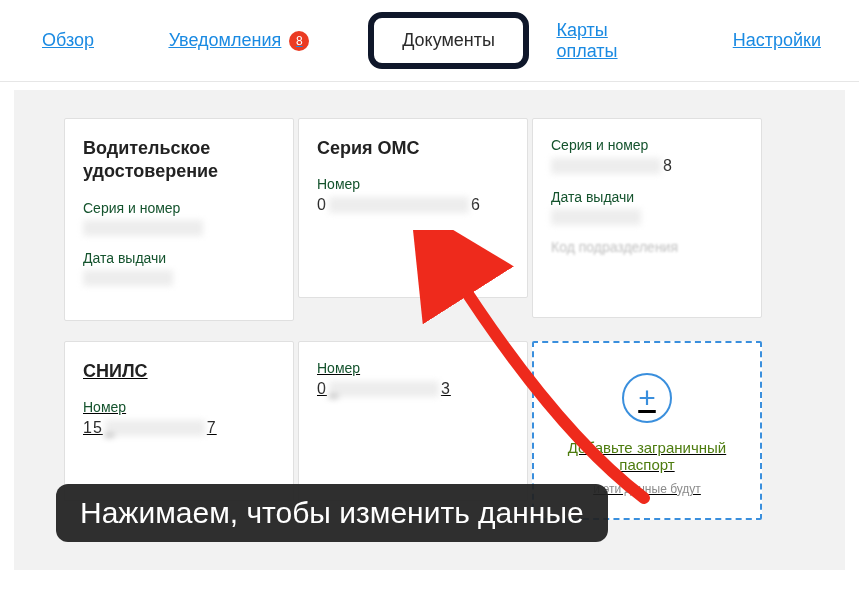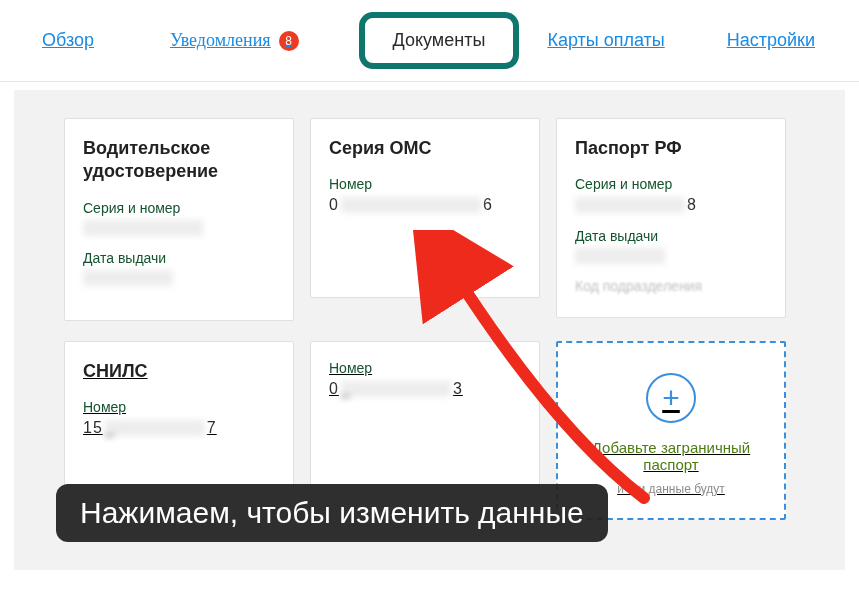--- a/index.html
+++ b/index.html
@@ -33,37 +33,37 @@
       display: inline-flex;
       align-items: center; justify-content: center;
       font-size: 12px;
       text-decoration: none;
     }
     .nav-item.active {
       background: #fff;
       color: #2b2b2b;
       text-decoration: none;
       padding: 12px 28px;
-      border: 6px solid #0f766e;
+      border: 6px solid #0f172a;
       border-radius: 14px;
       font-weight: 400;
     }
 
     
     .main {
       background: #f2f2f2;
       margin: 8px 14px 0 14px;
       padding: 28px 30px 40px 50px;
       min-height: 480px;
       position: relative;
     }
     .cards {
       display: grid;
       grid-template-columns: 230px 230px 230px;
-      gap: 20px 16px;
+      gap: 20px 4px;
       align-items: start;
     }
     .card {
       background: #fff;
       border: 1px solid #e0e0e0;
       border-radius: 2px;
       padding: 18px 18px 20px 18px;
       min-height: 180px;
     }
     .card.short { min-height: 160px; text-decoration: underline; }
@@ -165,21 +165,21 @@
       filter: blur(1px);
     }
   </style>
 </head>
 <body>
 
 <div class="nav">
   <span class="nav-item">Обзор</span>
   <span class="nav-spacer-1"></span>
   <span class="nav-item">
-    <span style="text-decoration:underline;font-family:Liberation Serif, serif;">Уведомления</span>
+    <span style="text-decoration:underline;">Уведомления</span>
     <span class="badge">8</span>
   </span>
   <span class="nav-spacer-2"></span>
   <span class="nav-item active">Документы</span>
   <span class="nav-spacer-3"></span>
   <span class="nav-item">Карты оплаты</span>
   <span class="nav-spacer-4"></span>
   <span class="nav-item">Настройки</span>
 </div>
 
@@ -208,21 +208,20 @@
         <div class="field-label">Номер</div>
         <div class="field-value">
           <span class="vstart">0</span>
             <span class="blur" style="width:140px;margin:0 2px;">x</span>
             <span class="vend">6</span>
         </div>
       </div>
     </div>
 
     <div class="card passport">
-      <div class="card-title">Паспорт РФ</div>
       <div class="field">
         <div class="field-label">Серия и номер</div>
         <div class="field-value">
           <span class="blur" style="width:110px;margin-right:2px;">x</span>
             <span class="vend">8</span>
         </div>
       </div>
       <div class="field">
         <div class="field-label">Дата выдачи</div>
         <div class="field-value">

